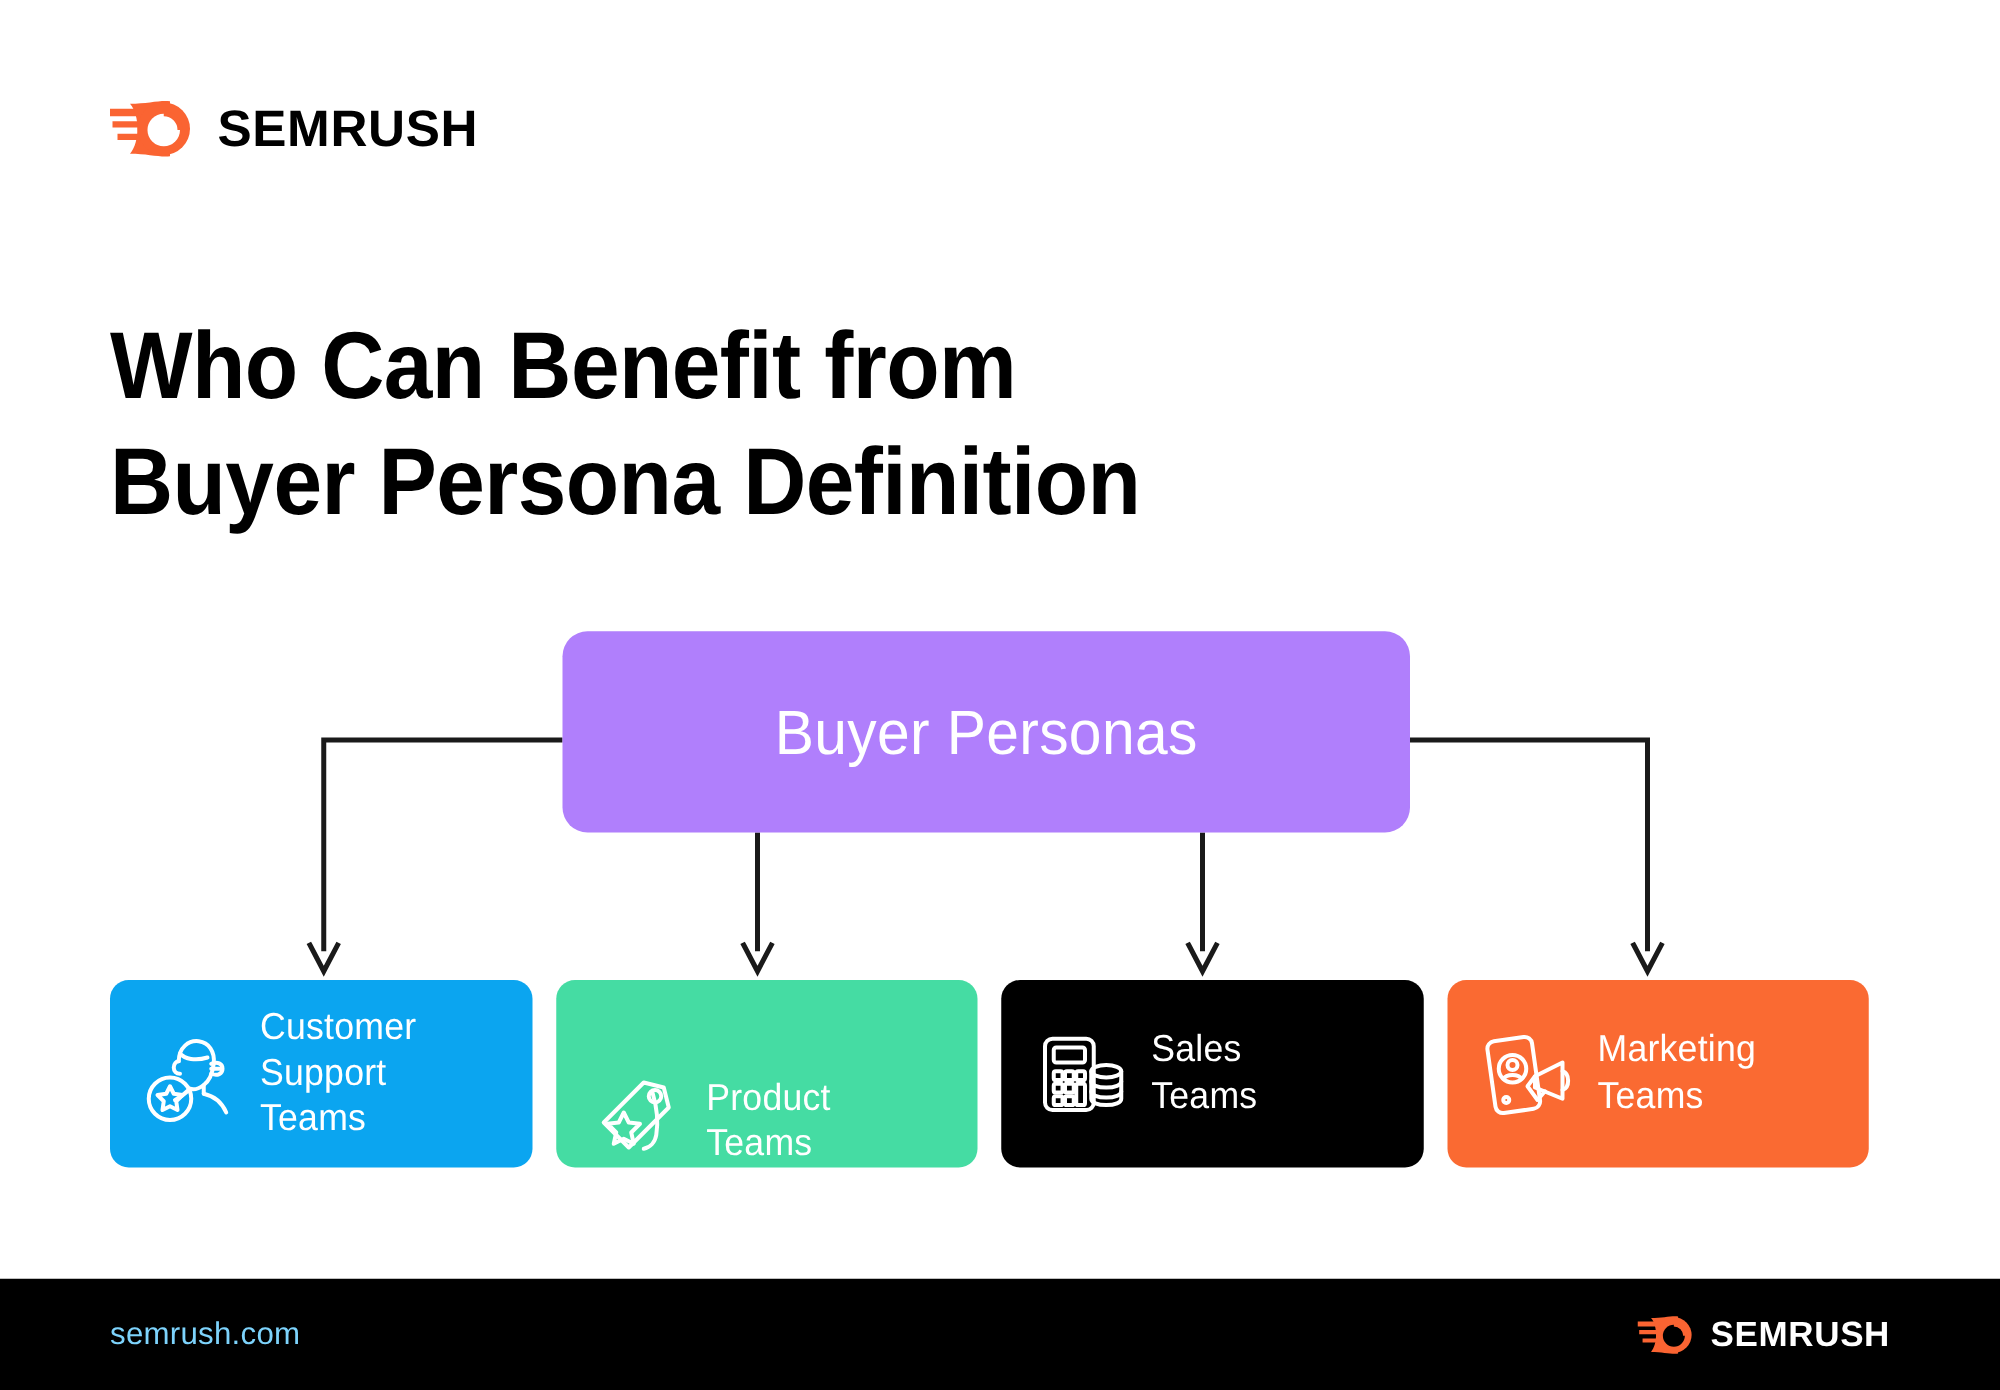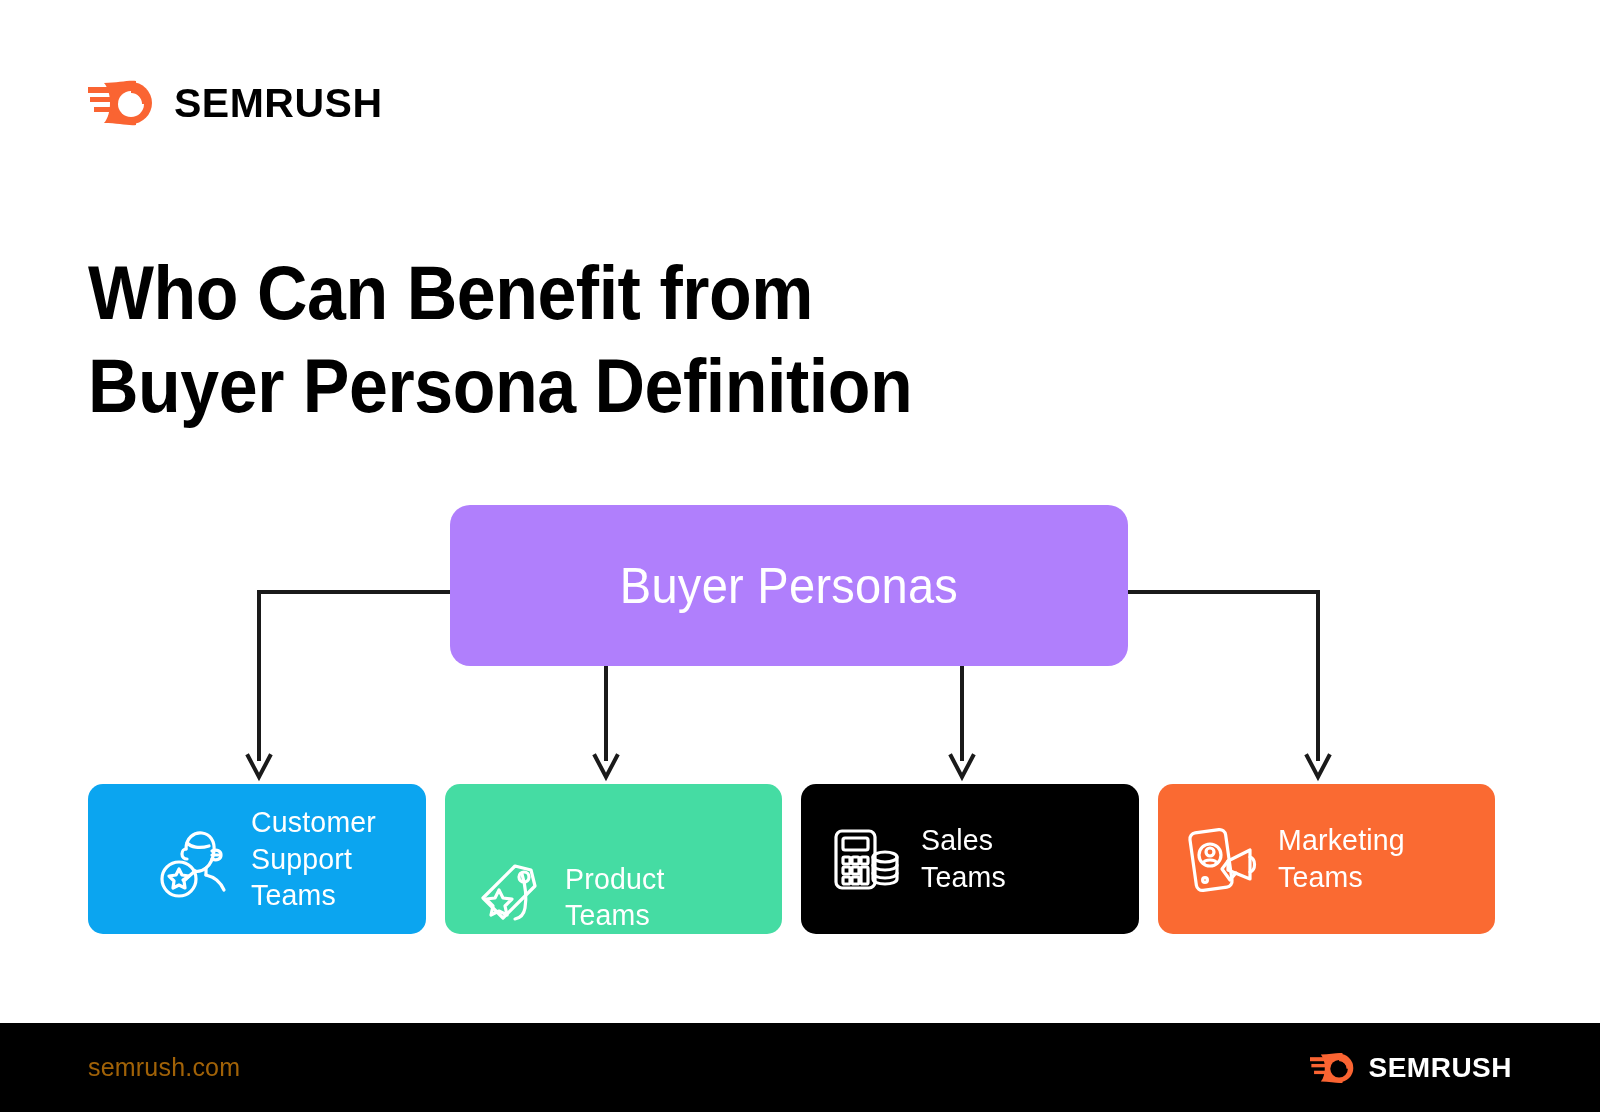--- a/index.html
+++ b/index.html
@@ -145,21 +145,21 @@
     width: 1600px;
     height: 89px;
     background: #000000;
     display: flex;
     align-items: center;
     justify-content: space-between;
     padding: 0 88px;
     box-sizing: border-box;
   }
   .footer-url {
-    color: #a16207;
+    color: #7dd3fc;
     font-size: 25px;
     letter-spacing: 0.2px;
   }
   .footer-logo {
     display: flex;
     align-items: center;
     gap: 12px;
   }
   .footer-mark {
     width: 46px;
@@ -215,21 +215,21 @@
       <path d="M1128 565 L1318 565 L1318 734" fill="none" stroke="#1a1a1a" stroke-width="4"></path>
       <path d="M1307 729 L1318 750 L1329 729" fill="none" stroke="#1a1a1a" stroke-width="4" stroke-linecap="square"></path>
     </svg>
 
     <div class="root-node">
       <span class="root-node-label">Buyer Personas</span>
     </div>
 
     <div class="cards">
 
-      <div class="card" style="background:#0ba5f0;justify-content:center;">
+      <div class="card" style="background:#0ba5f0;">
         <svg class="card-icon" viewBox="0 0 84 84">
           <g fill="none" stroke="#ffffff" stroke-width="3.2" stroke-linecap="round" stroke-linejoin="round">
             <path d="M33 32 C33 21 41 15 49 16 C57 17 62 24 61 34 C60 42 57 48 53 51 L53 58"></path>
             <path d="M33 32 C31 32 29 34 29 37 C29 40 31 42 34 42"></path>
             <path d="M34 26 C38 30 46 32 56 29"></path>
             <path d="M53 51 C49 54 45 55 42 54"></path>
             <path d="M53 58 C62 60 68 66 71 73"></path>
             <path d="M42 54 C38 58 34 61 30 63"></path>
             <path d="M59 38 L67 38"></path>
             <path d="M59 34 C64 32 68 34 68 38 C68 42 64 44 59 42"></path>

